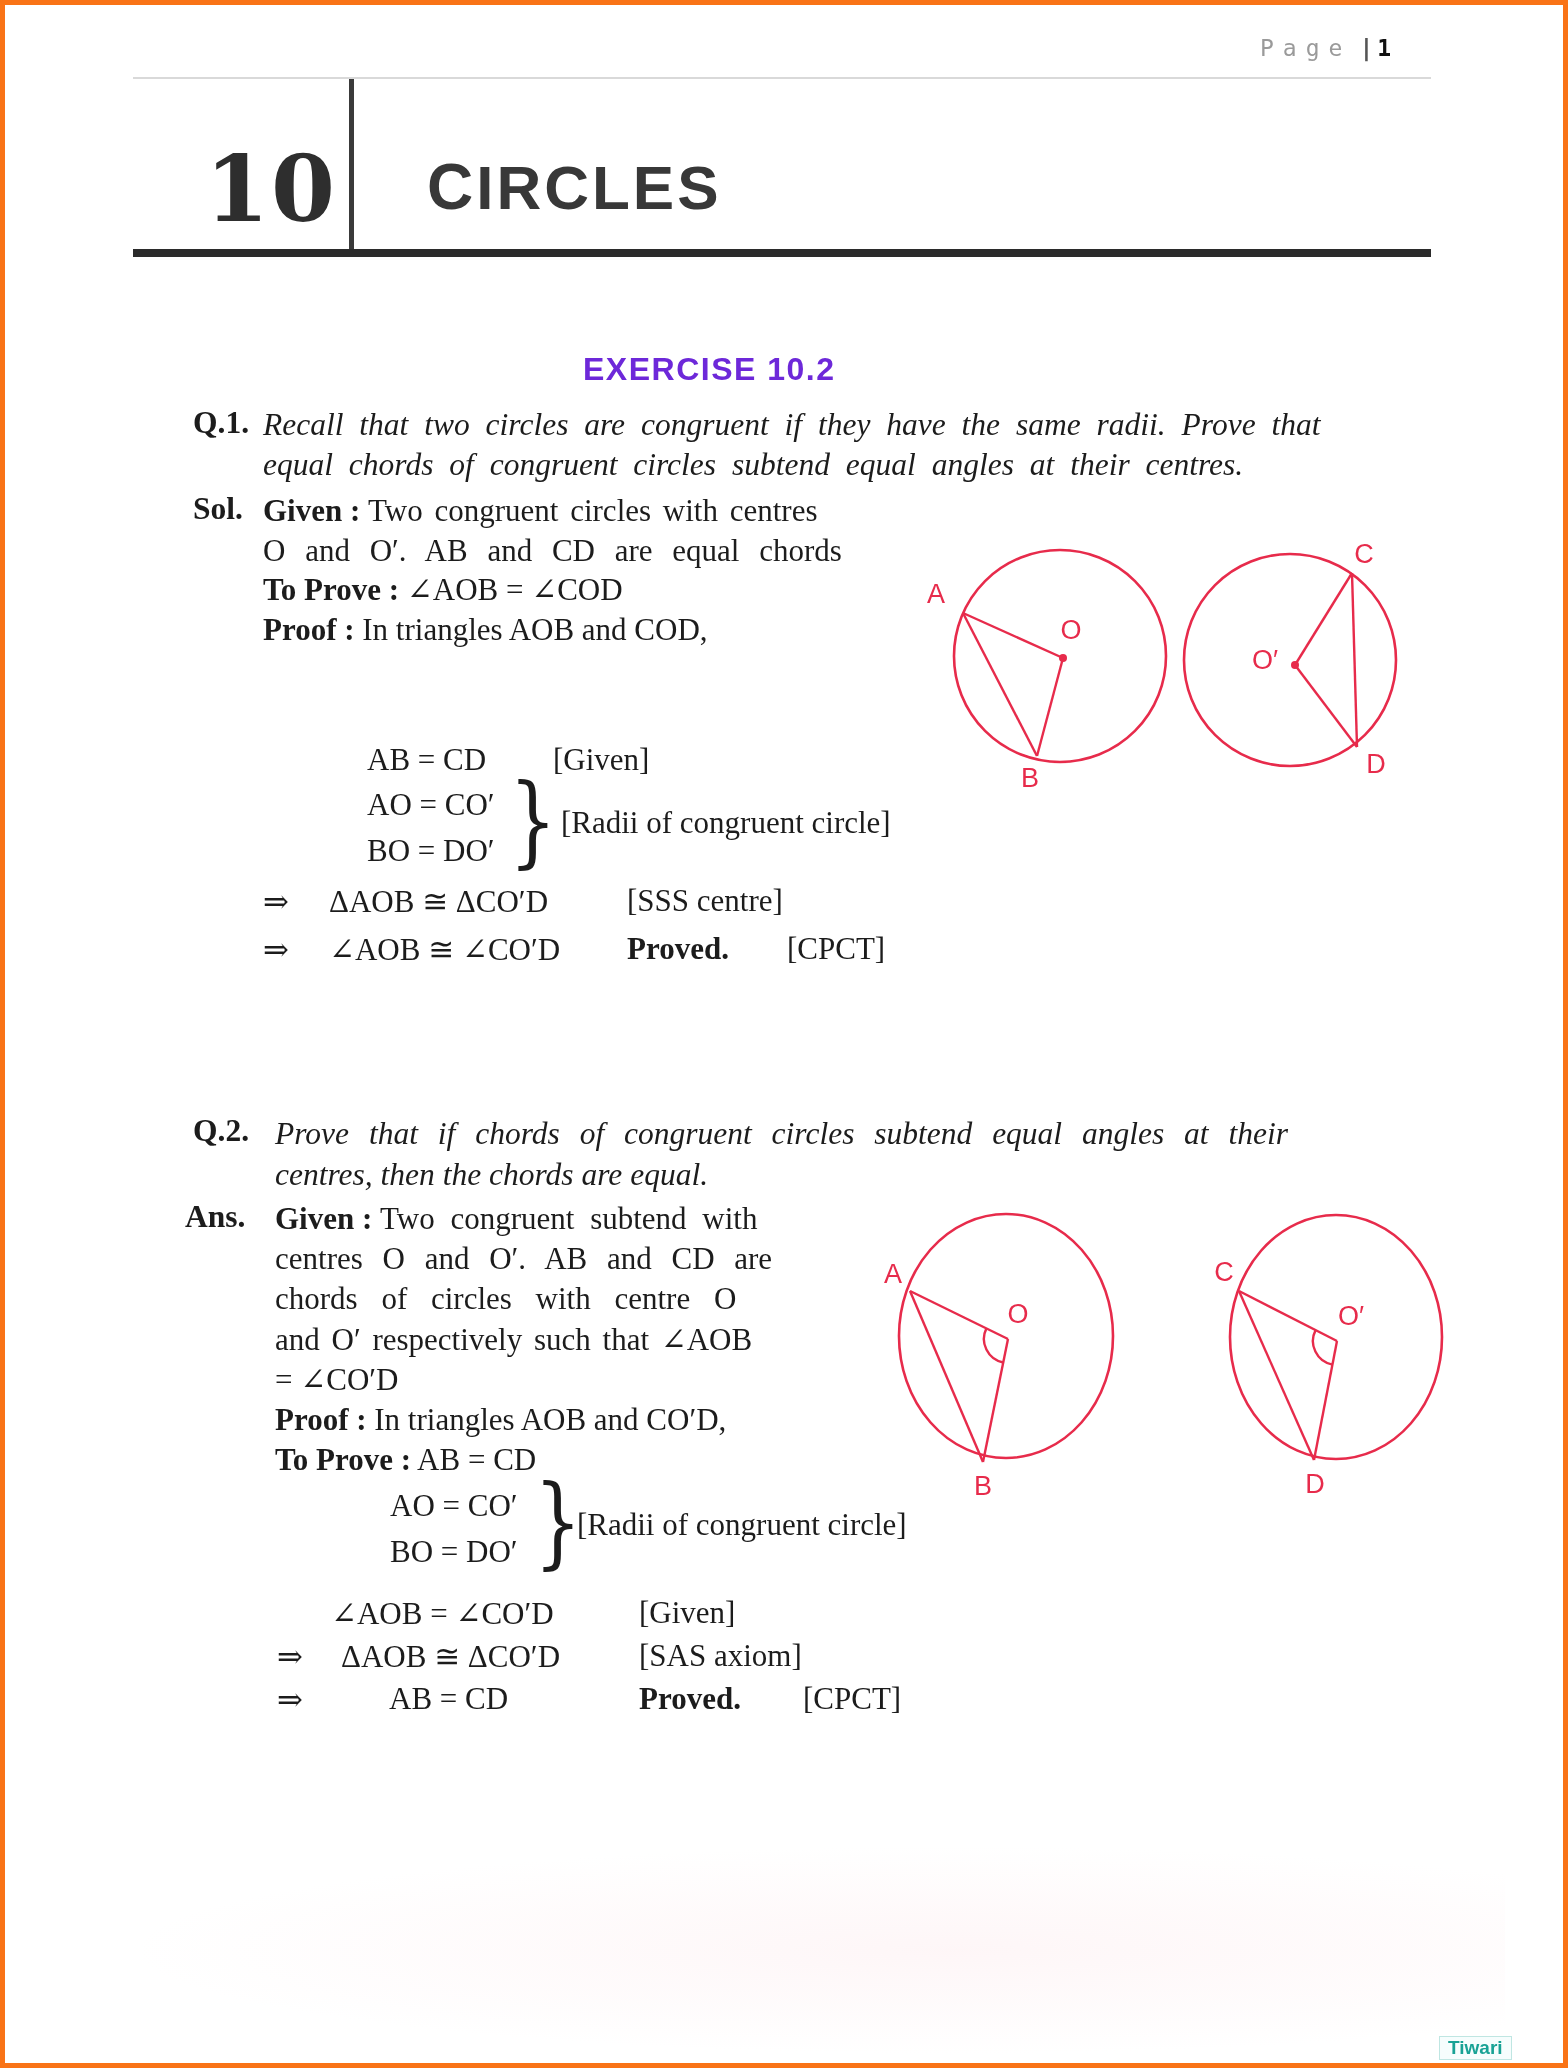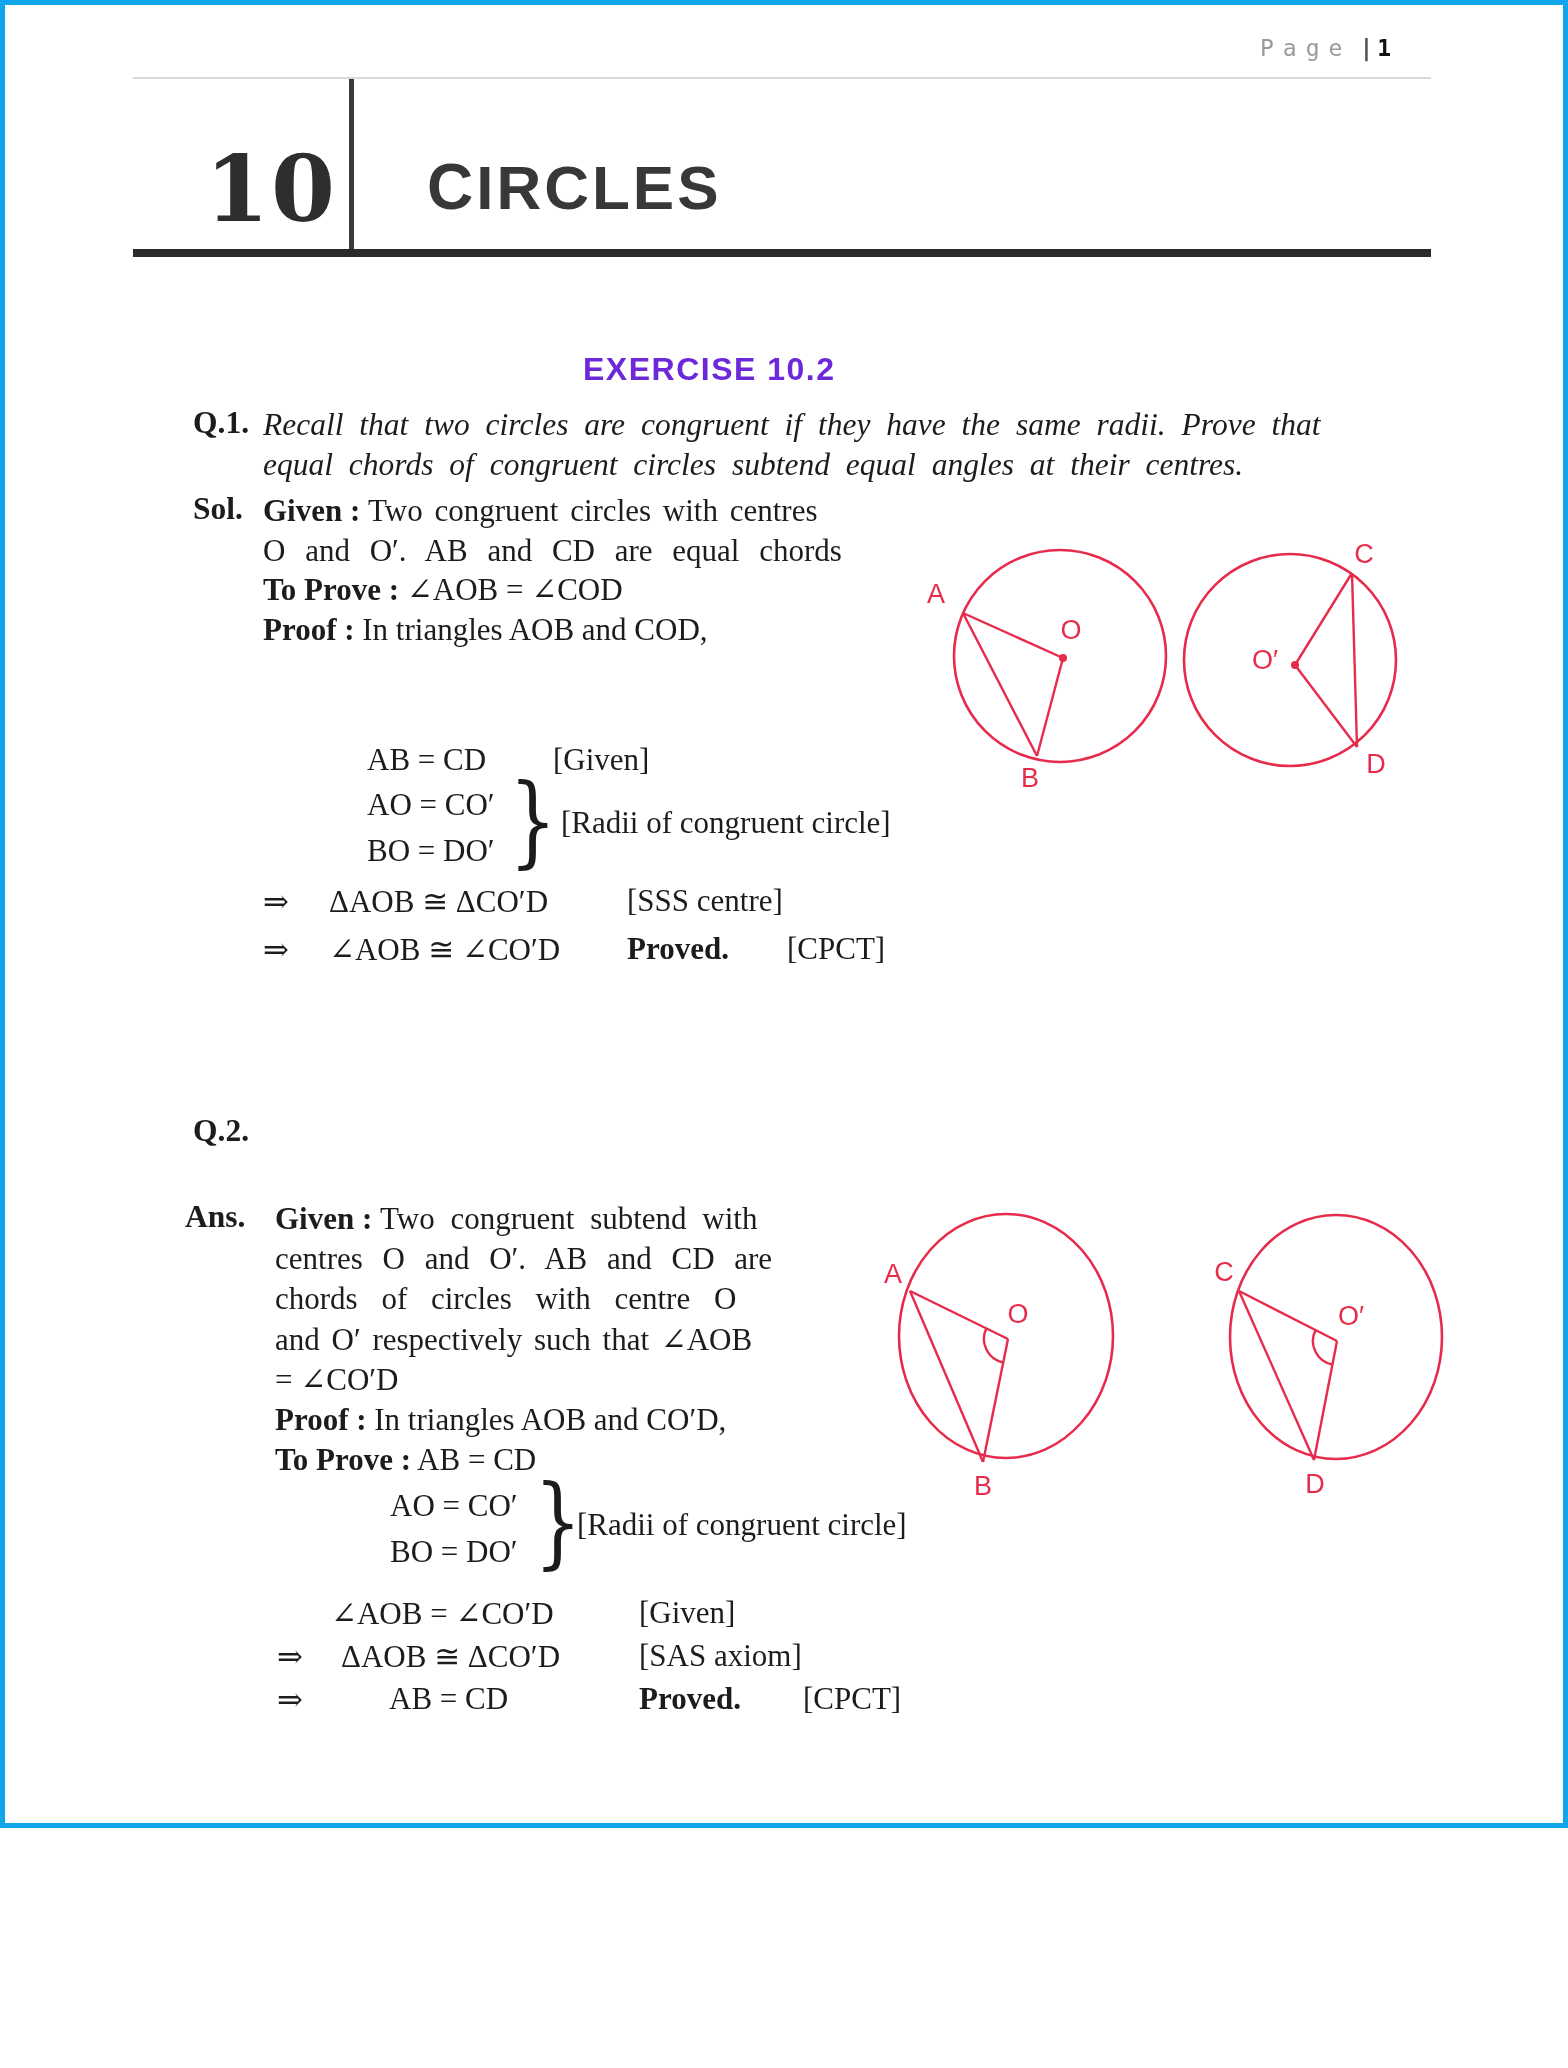--- a/index.html
+++ b/index.html
@@ -1,20 +1,20 @@
 <!DOCTYPE html>
 <html><head>
 <meta charset="utf-8">
 <style>
   html,body{margin:0;padding:0;background:#ffffff;}
   .page{
     position:relative;
-    width:1568px;height:1828px;
+    width:1568px;height:2068px;
     background:#ffffff;
-    border:5px solid #0ea5e9;
+    border:5px solid #f97316;
     box-sizing:border-box;
     overflow:hidden;
     font-family:"Liberation Serif","DejaVu Serif",serif;
     color:#1c1c1c;
   }
   .b{font-weight:bold;}
   
   .page-number{position:absolute;top:30px;left:1255px;font-family:"DejaVu Sans Mono","Liberation Mono",monospace;font-size:23px;}
   .pg-label{color:#9a9a9a;letter-spacing:9px;}
   .pg-sep{color:#555;margin:0 4px 0 8px;font-weight:bold;}
@@ -106,20 +106,24 @@
     <line class="ln" x1="387" y1="132" x2="444" y2="40"></line>
     <line class="ln" x1="387" y1="132" x2="449" y2="214"></line>
     <line class="ln" x1="444" y1="40" x2="449" y2="214"></line>
     <circle cx="387" cy="132" r="4" fill="#e72b4b"></circle>
     <text x="456" y="30" text-anchor="middle">C</text>
     <text x="357" y="136" text-anchor="middle">O′</text>
     <text x="468" y="240" text-anchor="middle">D</text>
   </svg>
 
   <div class="qlabel" style="left:188px;top:1108px;">Q.2.</div>
+  <div class="question" style="left:270px;top:1108px;line-height:41px;">
+    <div class="ws12">Prove that if chords of congruent circles subtend equal angles at their</div>
+    <div>centres, then the chords are equal.</div>
+  </div>
 
   <div class="qlabel" style="left:180px;top:1194px;">Ans.</div>
   <div class="bodyblock" style="left:270px;top:1194px;line-height:40.2px;">
     <div><span class="b">Given :</span> <span class="ws8">Two congruent subtend with</span></div>
     <div class="ws12">centres O and O′. AB and CD are</div>
     <div class="ws16">chords of circles with centre O</div>
     <div class="ws4">and O′ respectively such that ∠AOB</div>
     <div>= ∠CO′D</div>
     <div><span class="b">Proof :</span> <span>In triangles AOB and CO′D,</span></div>
     <div><span class="b">To Prove :</span> <span>AB = CD</span></div>

